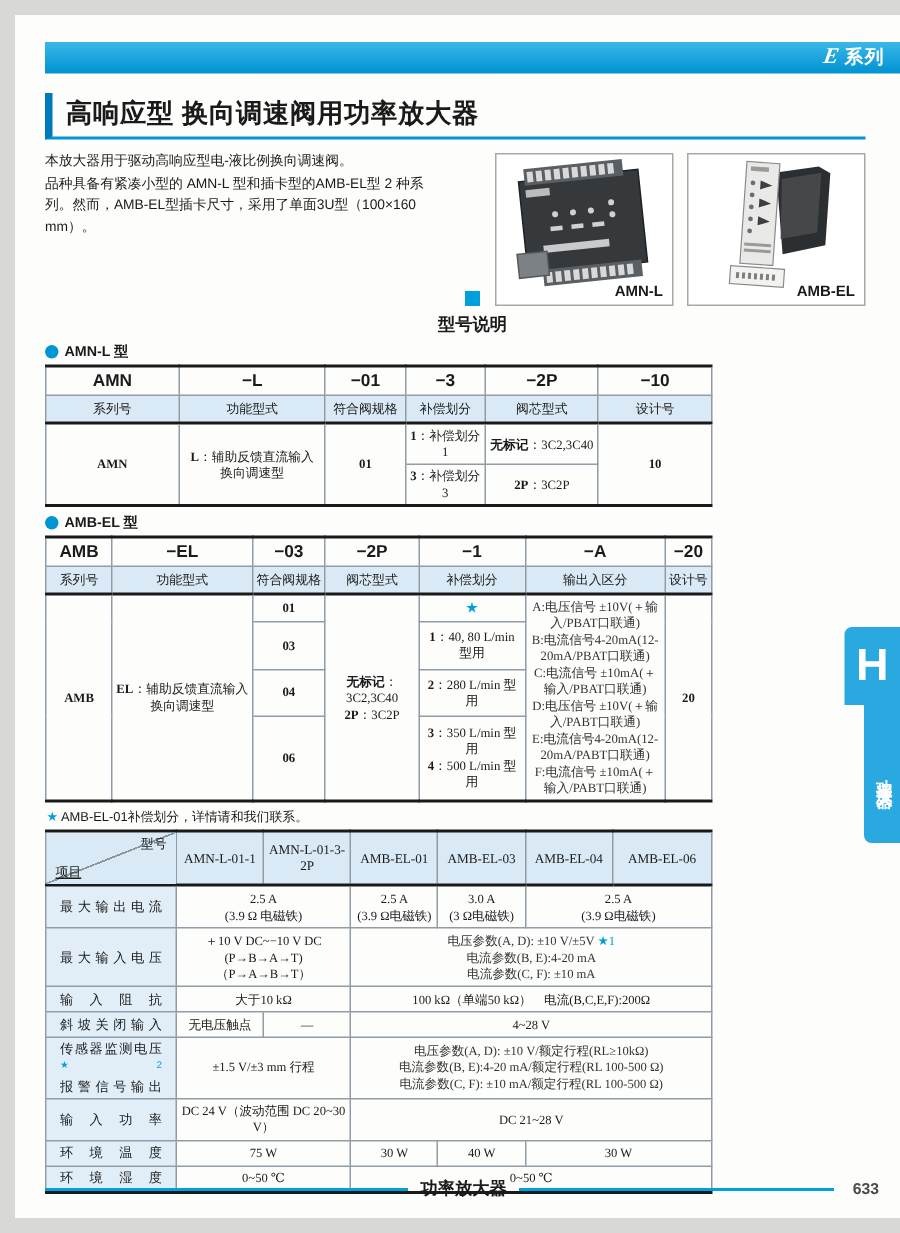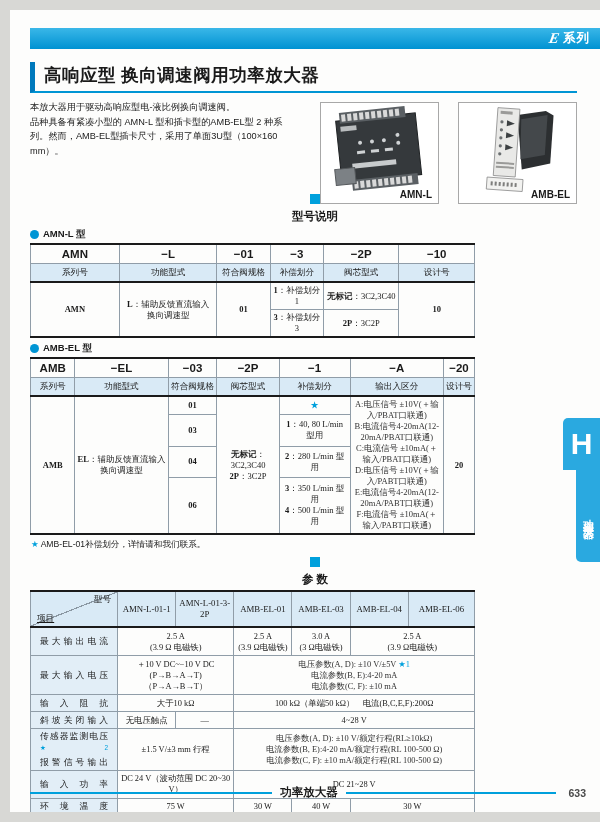--- a/index.html
+++ b/index.html
@@ -19,21 +19,21 @@
 
   
   .titleblock{margin:13px 23px 0 20px;}
   .titlerow{border-left:5px solid #0079bc;border-bottom:2.5px solid #0095d4;padding:1px 0 4px 9px;
     font-size:17.5px;font-weight:bold;letter-spacing:.5px;}
   .subtitle{color:#0095d4;font-weight:bold;font-size:9.5px;margin-top:3px;}
 
   
   .introrow{position:relative;margin:7px 23px 0 20px;height:88px;}
   .intro{width:302px;font-size:9.2px;line-height:14.6px;white-space:pre-line;}
-  .photos{position:absolute;top:2px;right:0;display:flex;gap:19px;z-index:2;}
+  .photos{position:absolute;top:2px;right:0;display:flex;gap:9px;z-index:2;}
   .photo{width:117px;height:100px;background:#fff;border:1px solid #a8a8a8;position:relative;}
   .photo .plabel{position:absolute;right:6px;bottom:3px;font-size:10px;font-weight:bold;}
 
   
   .h-sec{display:flex;align-items:center;gap:5px;margin:6px 0 3px 20px;font-size:11.5px;font-weight:bold;flex-direction:column;}
   .sq{width:10px;height:10px;background:#00a0dc;flex:0 0 auto;}
   .h-sub{display:flex;align-items:center;gap:4px;margin:4px 0 2px 20px;font-size:9.5px;font-weight:bold;}
   .dot{width:9px;height:9px;border-radius:50%;background:#0095d4;flex:0 0 auto;}
 
   
@@ -304,24 +304,20 @@
       </td>
     </tr>
   </tbody>
     </table>
 
   <div class="note">
     <span class="st">★</span>
     <span>AMB-EL-01补偿划分，详情请和我们联系。</span>
   </div>
 
-  <div class="h-sec">
-    <span class="sq"></span>
-    <span>参 数</span>
-  </div>
 
   <table class="tbl ptbl">
     <colgroup>
         <col style="width:19.6%">
         <col style="width:13.1%">
         <col style="width:13.1%">
         <col style="width:13.1%">
         <col style="width:13.1%">
         <col style="width:13.1%">
         <col style="width:14.9%">

